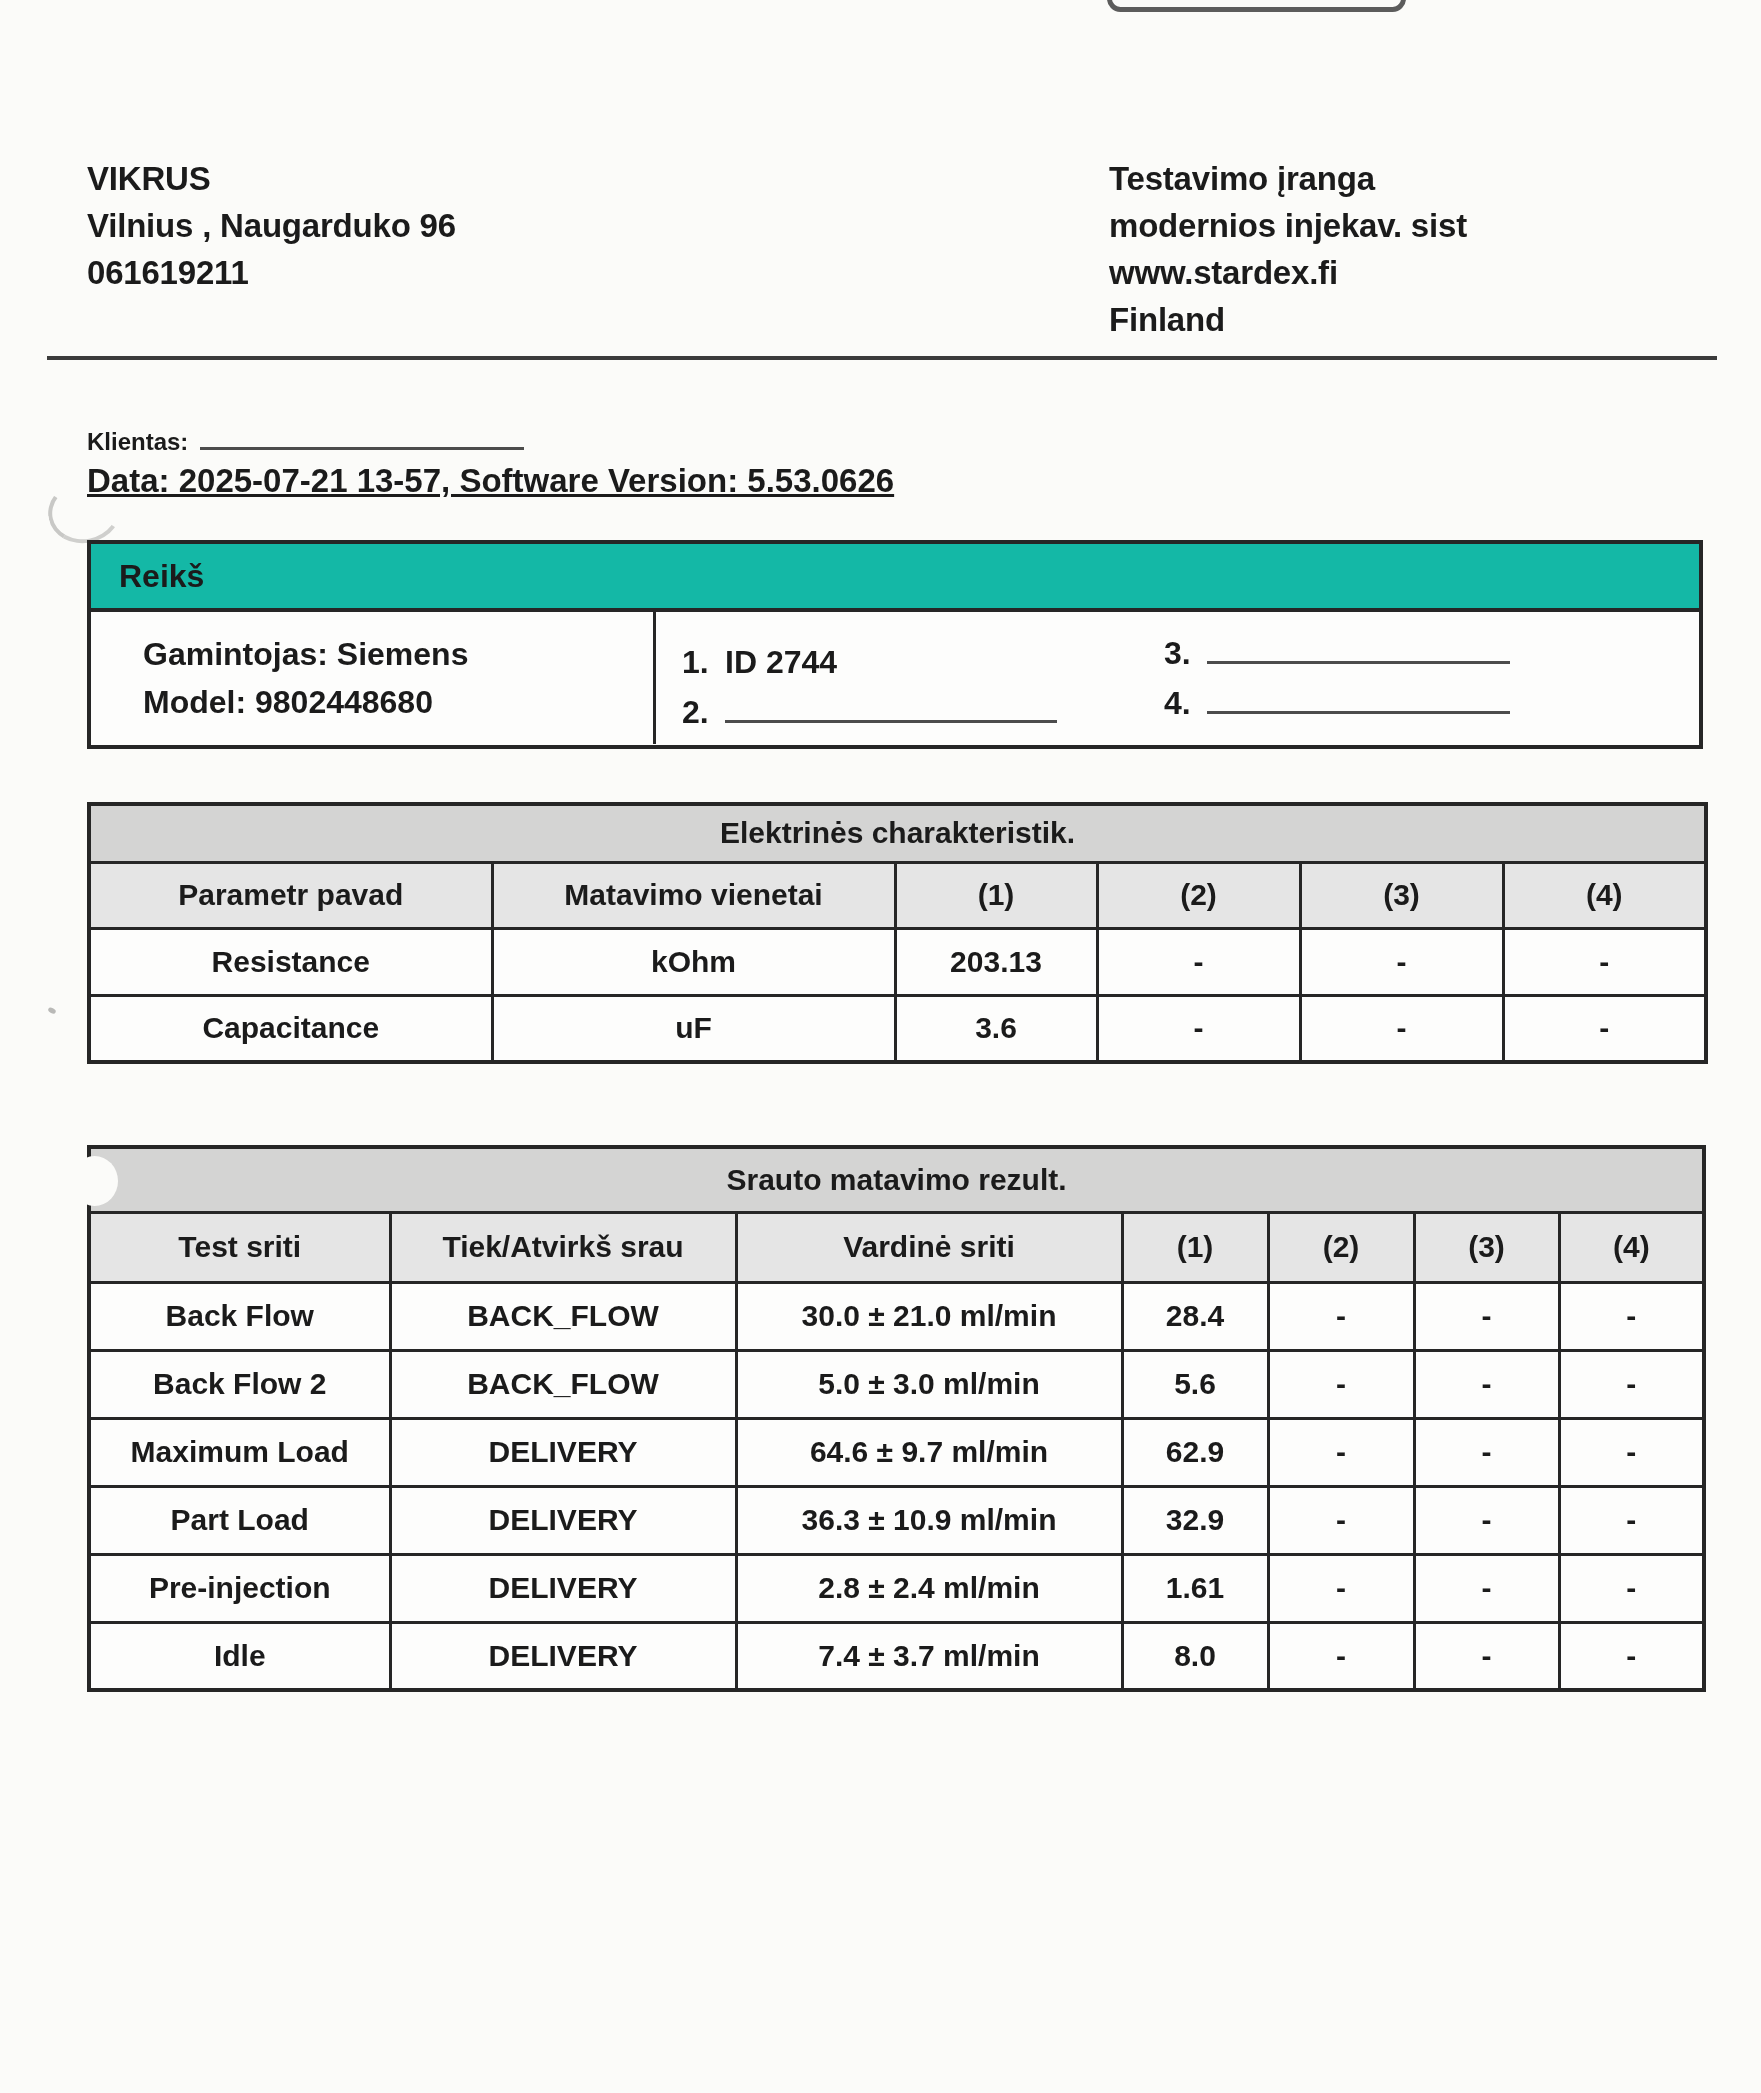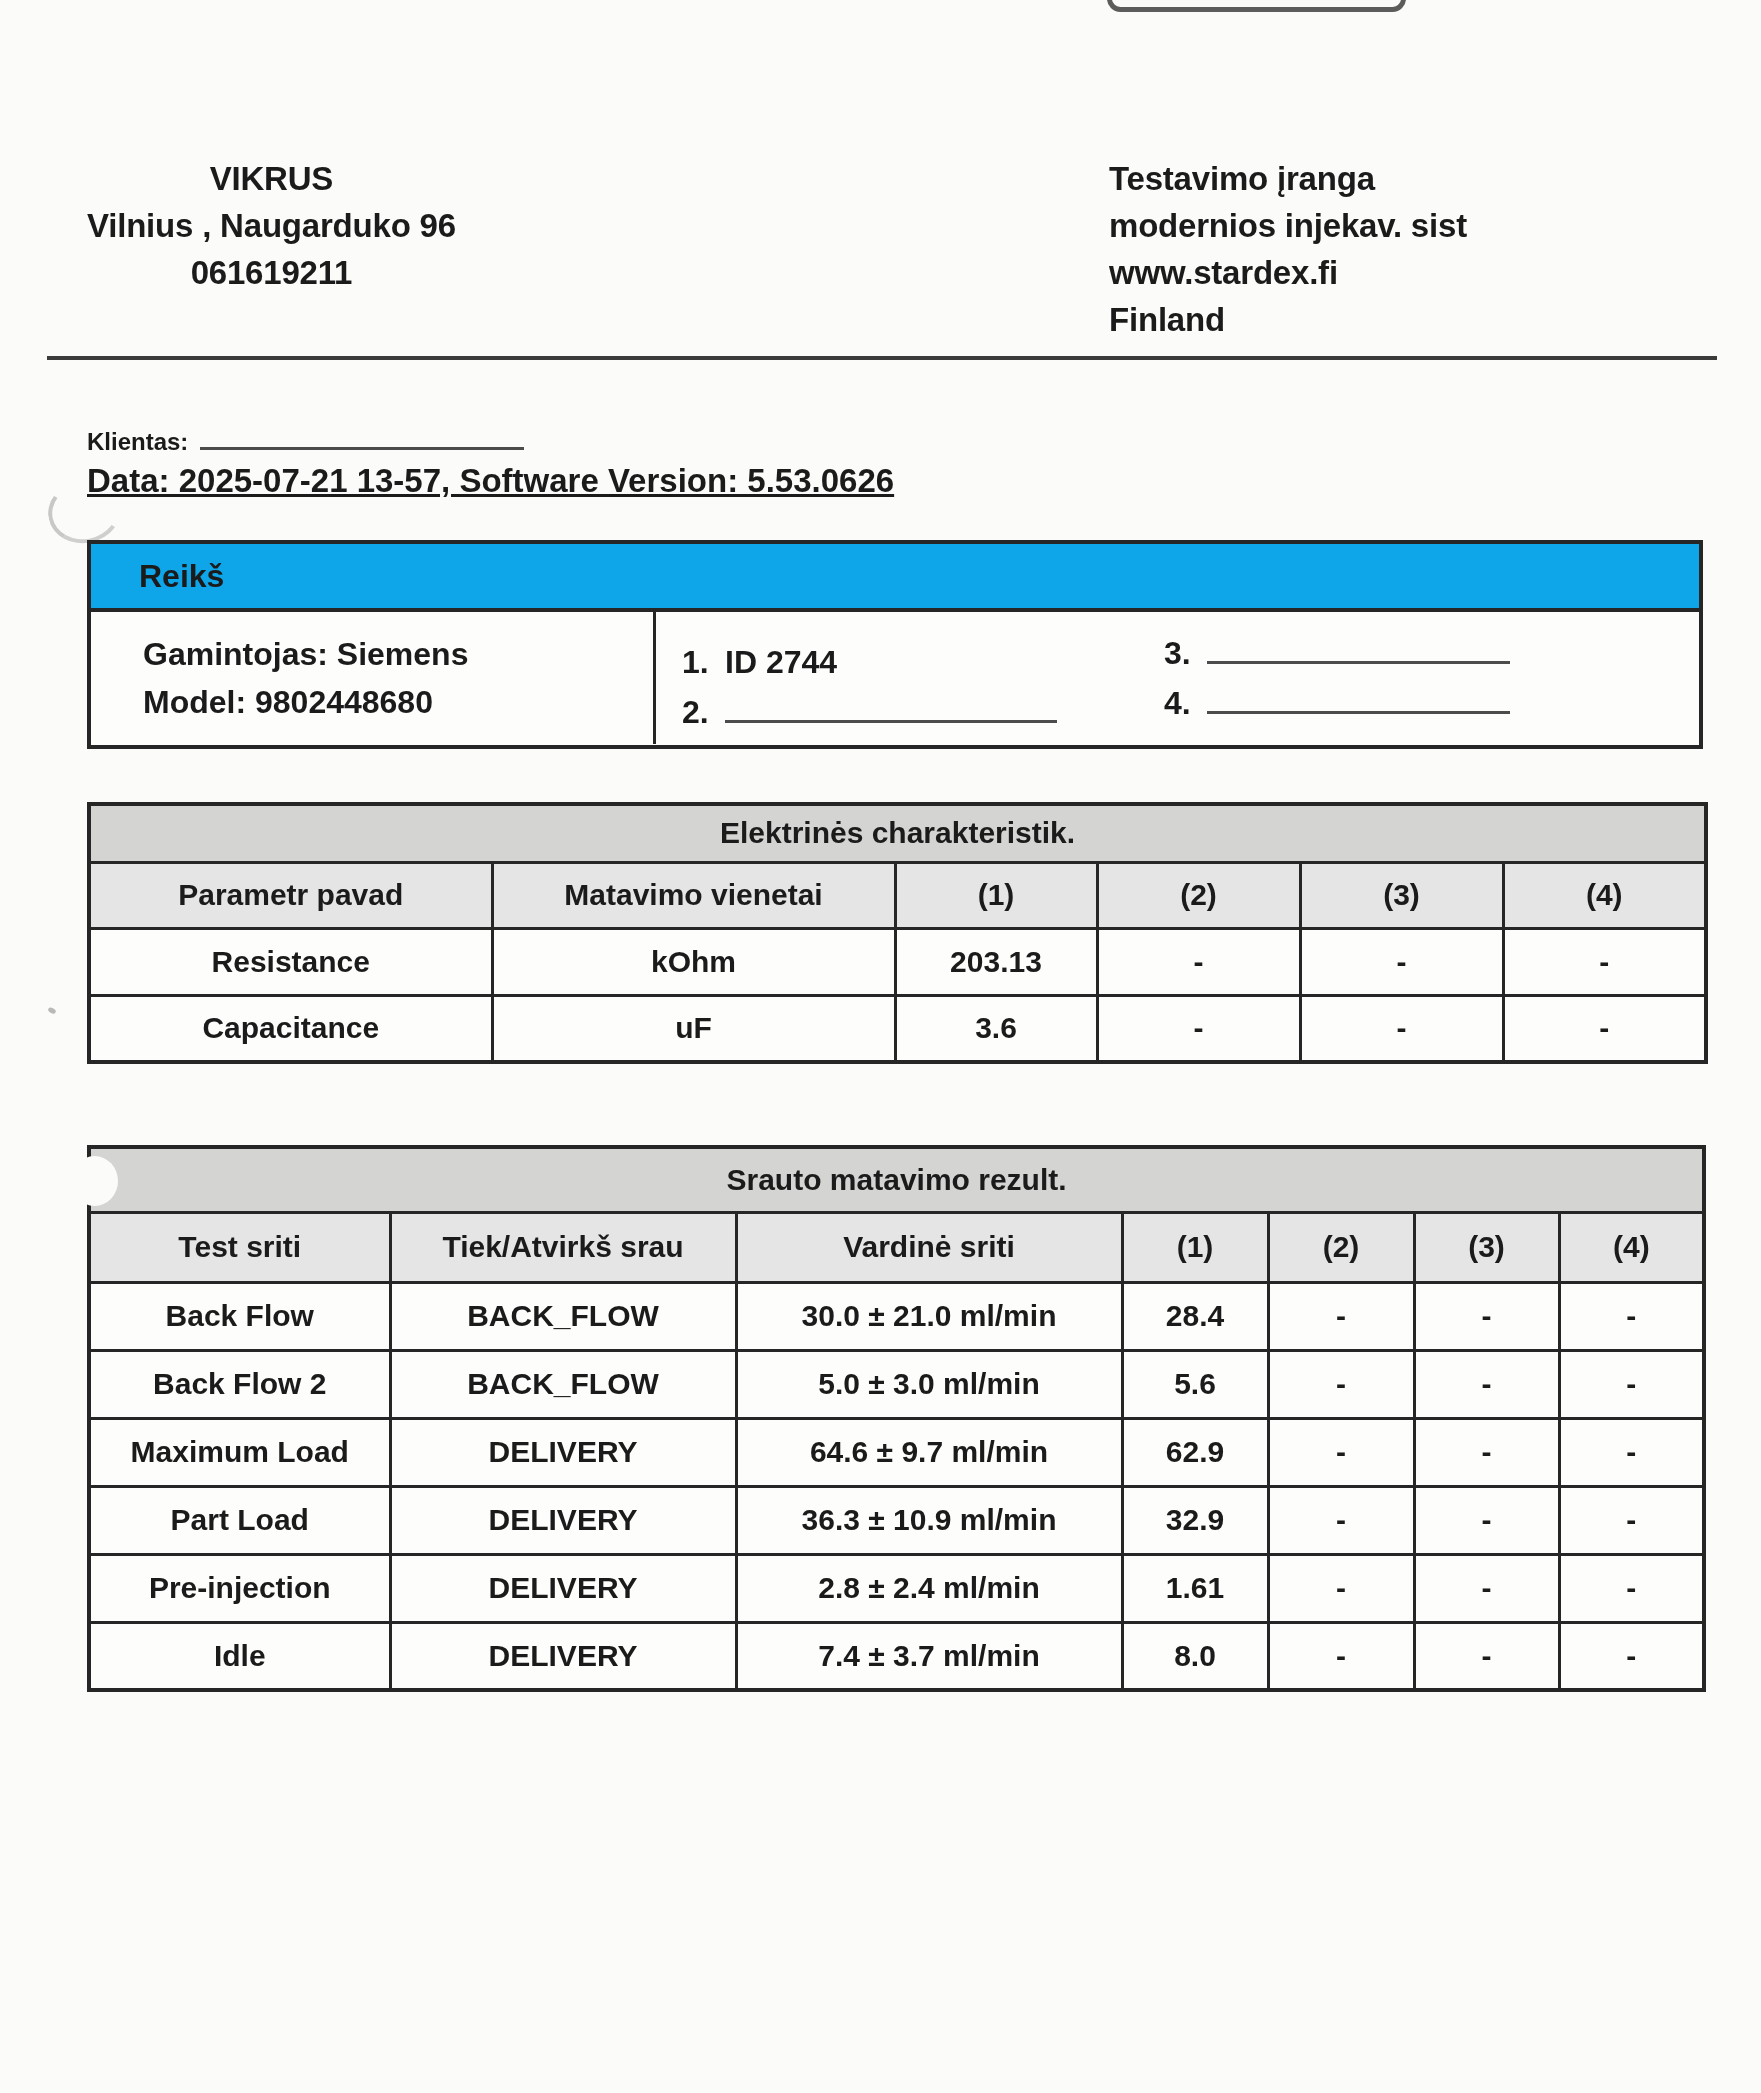--- a/index.html
+++ b/index.html
@@ -41,21 +41,21 @@
     z-index: 6;
   }
   .artifact-speck {
     position: absolute; left: 48px; top: 1008px;
     width: 7.5px; height: 5px; background: #b9b9b7;
     border-radius: 50%; transform: rotate(28deg);
   }
 
   
   .hdr { position: absolute; font-size: 33px; line-height: 47px; letter-spacing: -0.2px; }
-  .hdr-left  { left: 87px; top: 155px; text-align: center; }
+  .hdr-left  { left: 87px; top: 155px; }
   .hdr-right { left: 1109px; top: 155px; }
   .rule {
     position: absolute; left: 47px; top: 356px;
     width: 1670px; height: 4.2px; background: #3b3b3b;
   }
 
   
   .client-line { position: absolute; left: 87px; top: 415px; font-size: 24px; }
   .date-line   { position: absolute; left: 87px; top: 462px; font-size: 33px; text-decoration: underline; }
   .blank {
@@ -66,24 +66,24 @@
   .blank-client { width: 324px; margin-left: 11.6px; }
 
   
   .summary {
     position: absolute; left: 87px; top: 540px;
     width: 1616px; height: 209px;
     border: 4.2px solid #262626; box-sizing: border-box;
     background: #fdfdfc;
   }
   .summary-title {
-    height: 68px; background: #0ea5e9;
+    height: 68px; background: #14b8a6;
     border-bottom: 4.2px solid #262626; box-sizing: border-box;
     display: flex; align-items: center;
-    padding-left: 48px; font-size: 32px;
+    padding-left: 28px; font-size: 32px;
   }
   .summary-body { position: relative; height: 132px; }
   .summary-left {
     position: absolute; left: 0; top: 0; bottom: 0; width: 565px;
     border-right: 3.3px solid #262626; box-sizing: border-box;
     display: flex; flex-direction: column; justify-content: center;
     padding-left: 52px; font-size: 32px; line-height: 48px;
   }
   .numgroup { position: absolute; top: 0; bottom: 0; display: flex; flex-direction: column; justify-content: center; font-size: 32px; line-height: 50px; }
   .numgroup-a { left: 591px; margin-top: 18px; }

